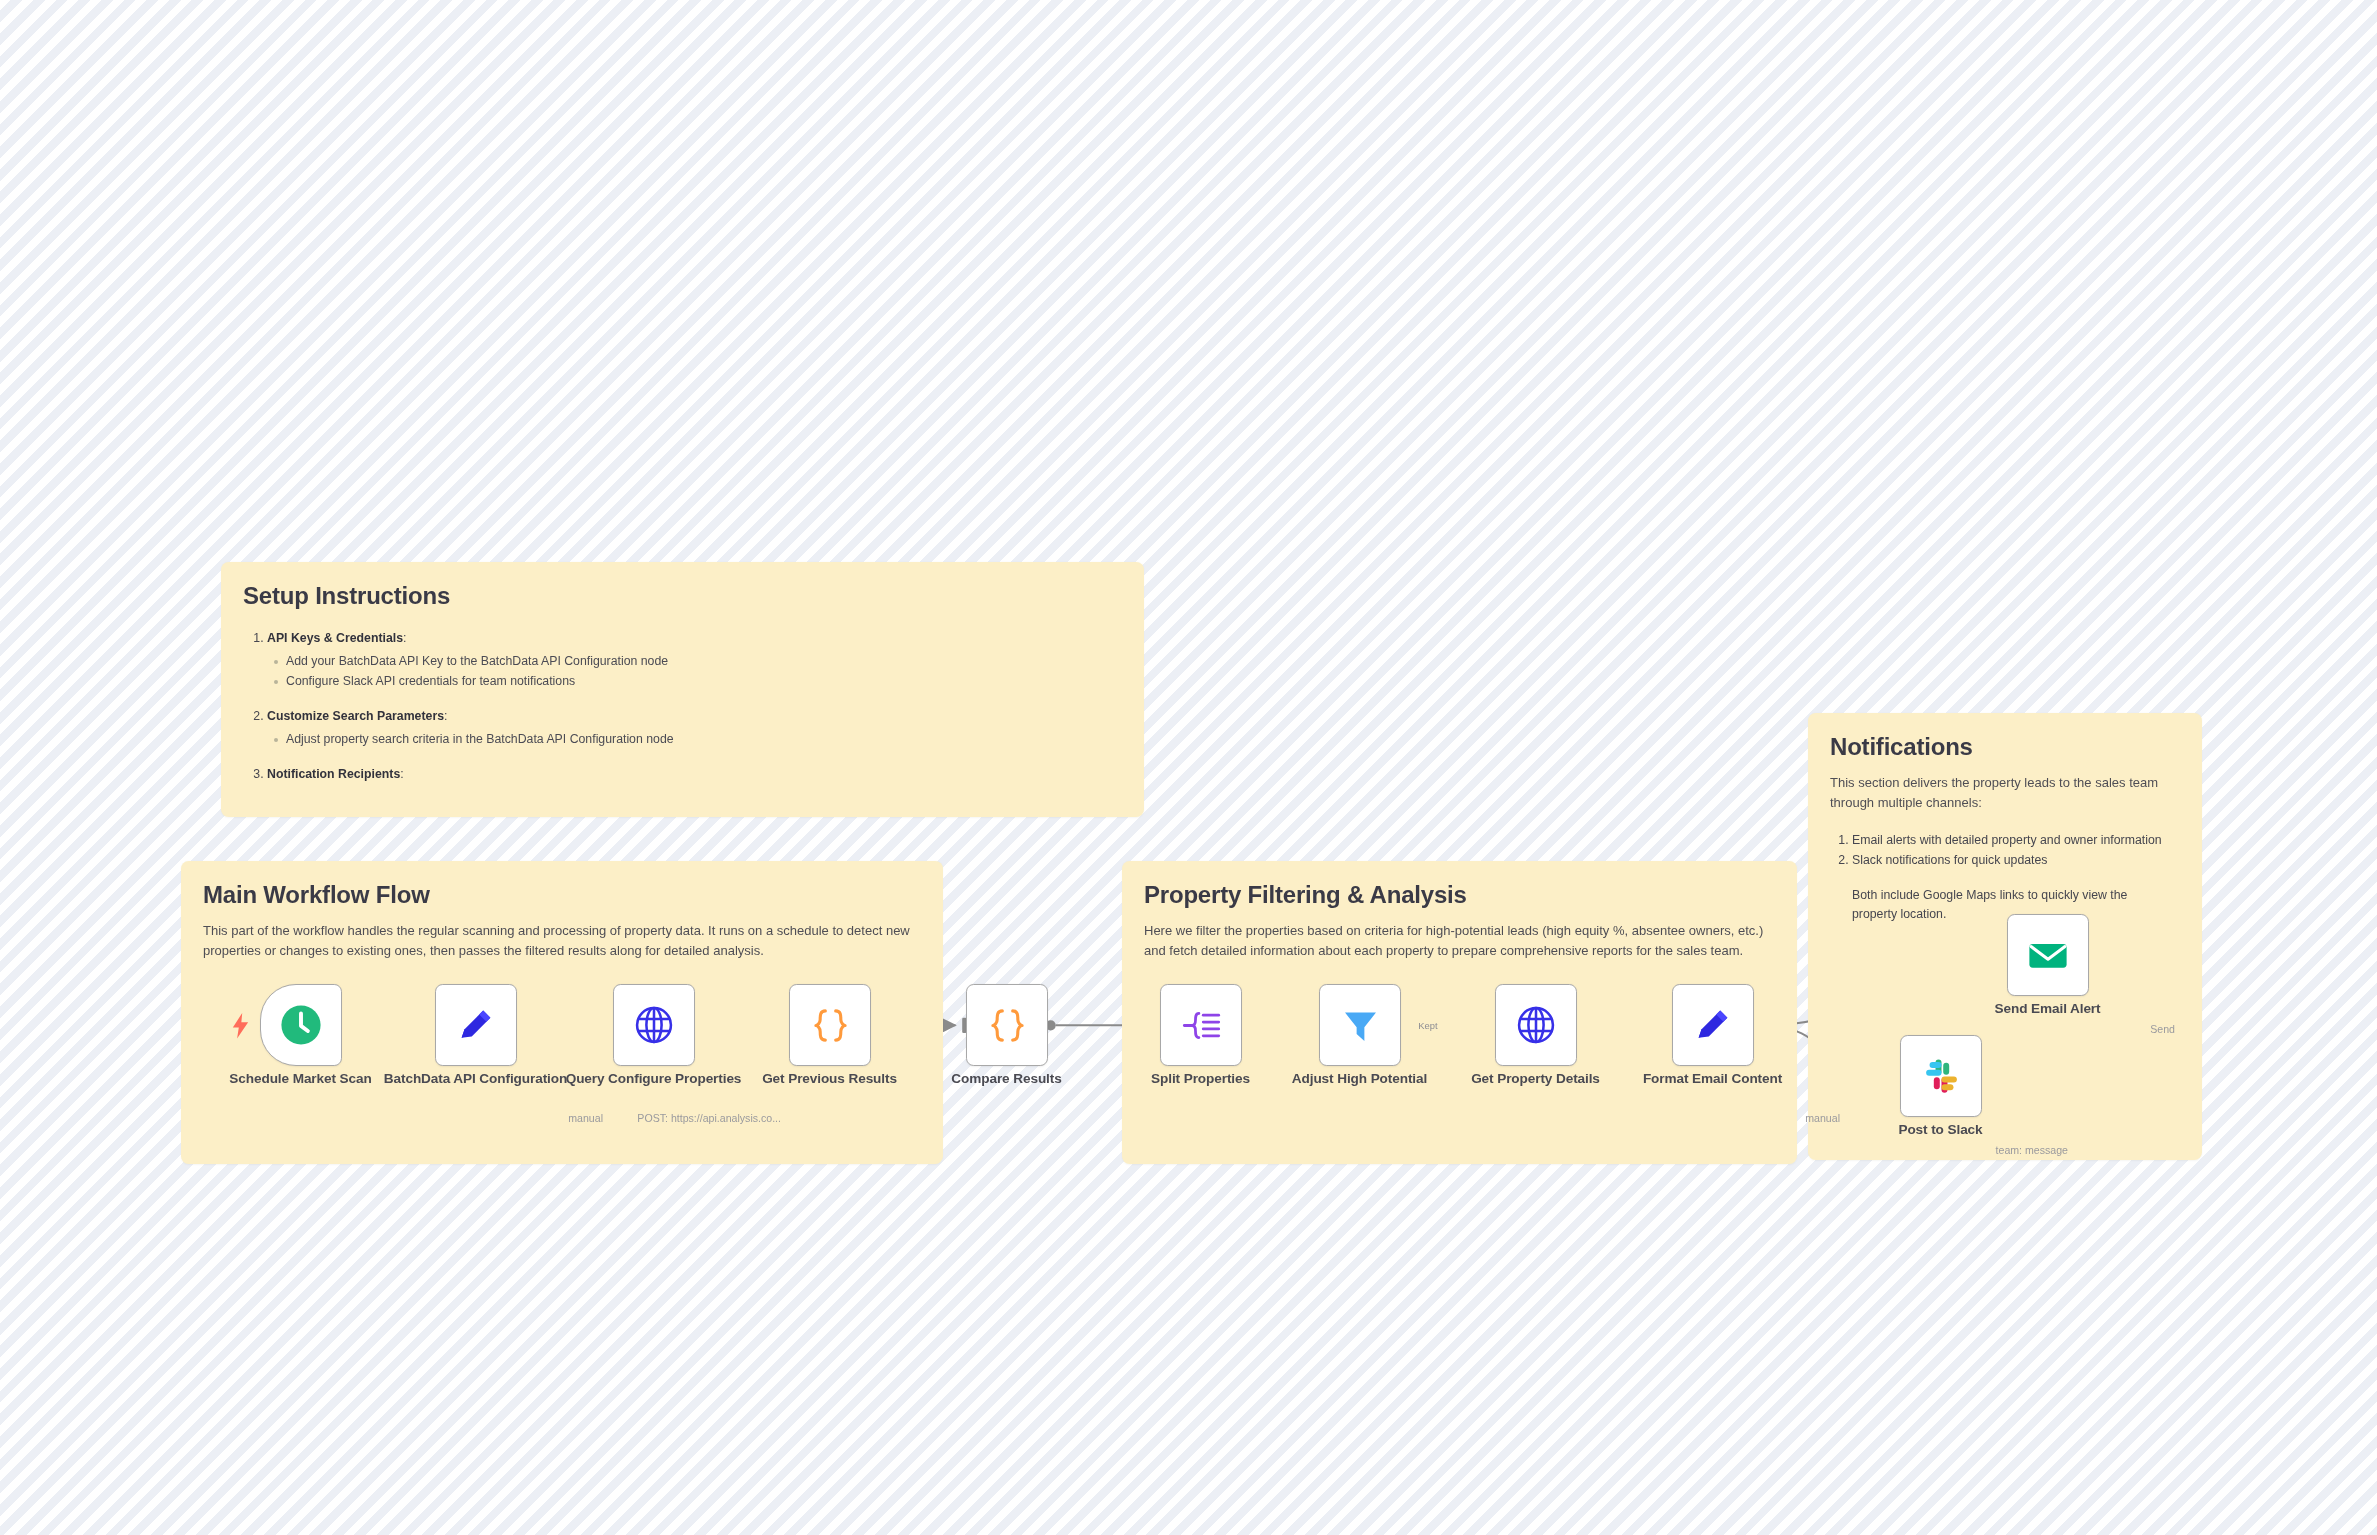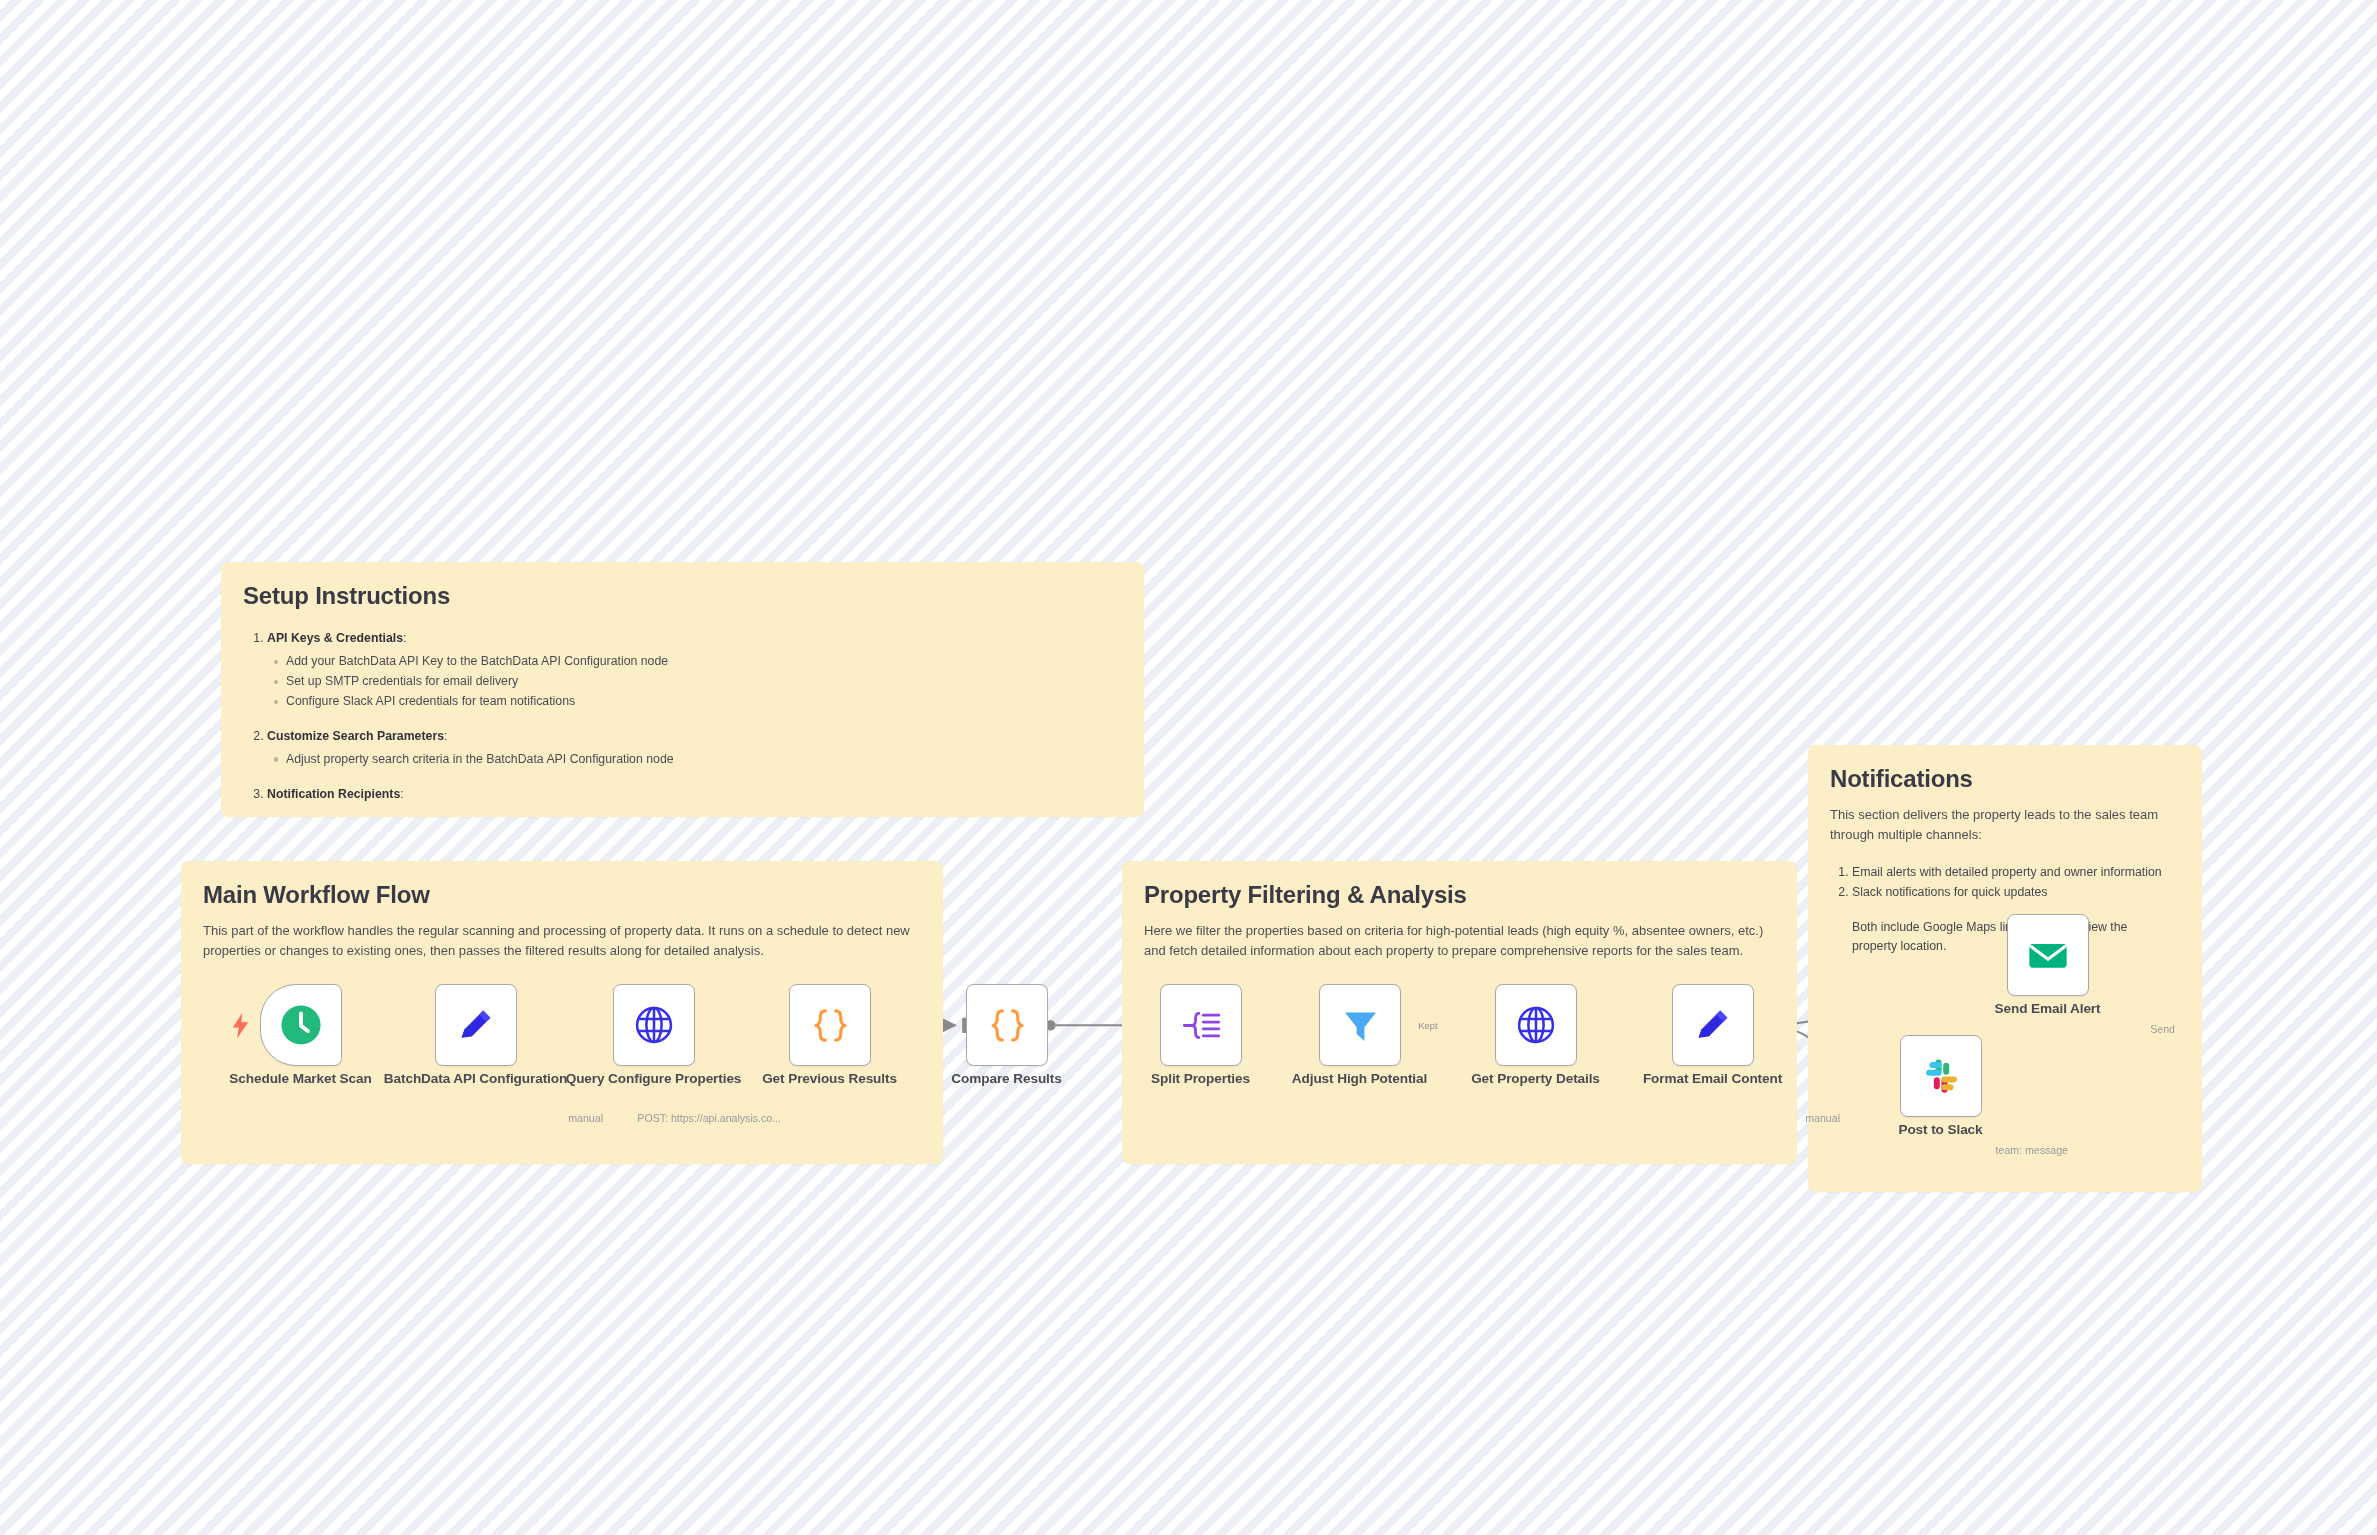--- a/index.html
+++ b/index.html
@@ -104,21 +104,21 @@
     font-size: 12.3px;
     line-height: 1.52;
     color: #46464f;
     max-width: 323px;
   }
 
   
   #note-setup       { left: 181px;  top: 562px;  width: 923px; height: 255px; margin-left: 40px; }
   #note-main        { left: 181px;  top: 861px; width: 762px; height: 303px; }
   #note-filter      { left: 1122px; top: 861px; width: 675px;  height: 303px; }
-  #note-notify      { left: 1808px; top: 745px;  width: 394px;  height: 447px; }
+  #note-notify      { left: 1808px; top: 713px;  width: 394px;  height: 447px; }
 
   
   #edges {
     position: absolute;
     left: 0; top: 0;
     width: 2377px; height: 1536px;
     pointer-events: none;
   }
 
   
@@ -241,21 +241,20 @@
   </svg>
 
   <div class="sticky" id="note-setup">
     <div class="sticky-inner">
       <h1>Setup Instructions</h1>
       <ol class="main-list">
         <li>
           <span class="lead">API Keys &amp; Credentials</span><span>:</span>
           <ul class="sub-list">
             <li>Add your BatchData API Key to the BatchData API Configuration node</li>
-            <li>Set up SMTP credentials for email delivery</li>
             <li>Configure Slack API credentials for team notifications</li>
           </ul>
         </li>
         <li>
           <span class="lead">Customize Search Parameters</span><span>:</span>
           <ul class="sub-list">
             <li>Adjust property search criteria in the BatchData API Configuration node</li>
           </ul>
         </li>
         <li>

